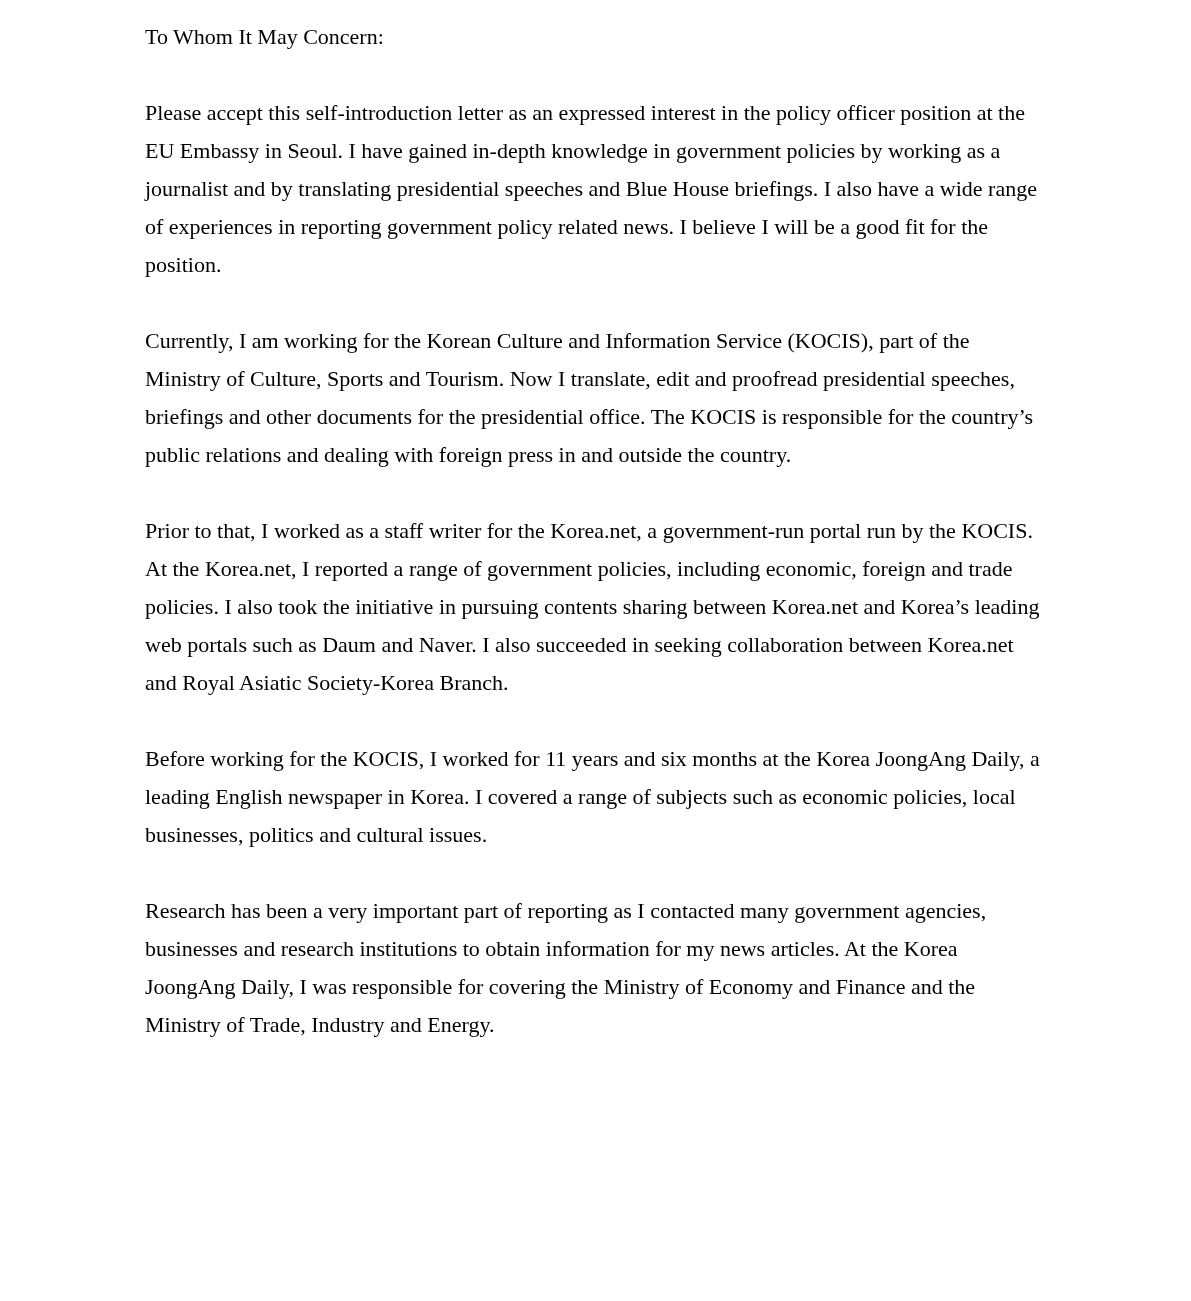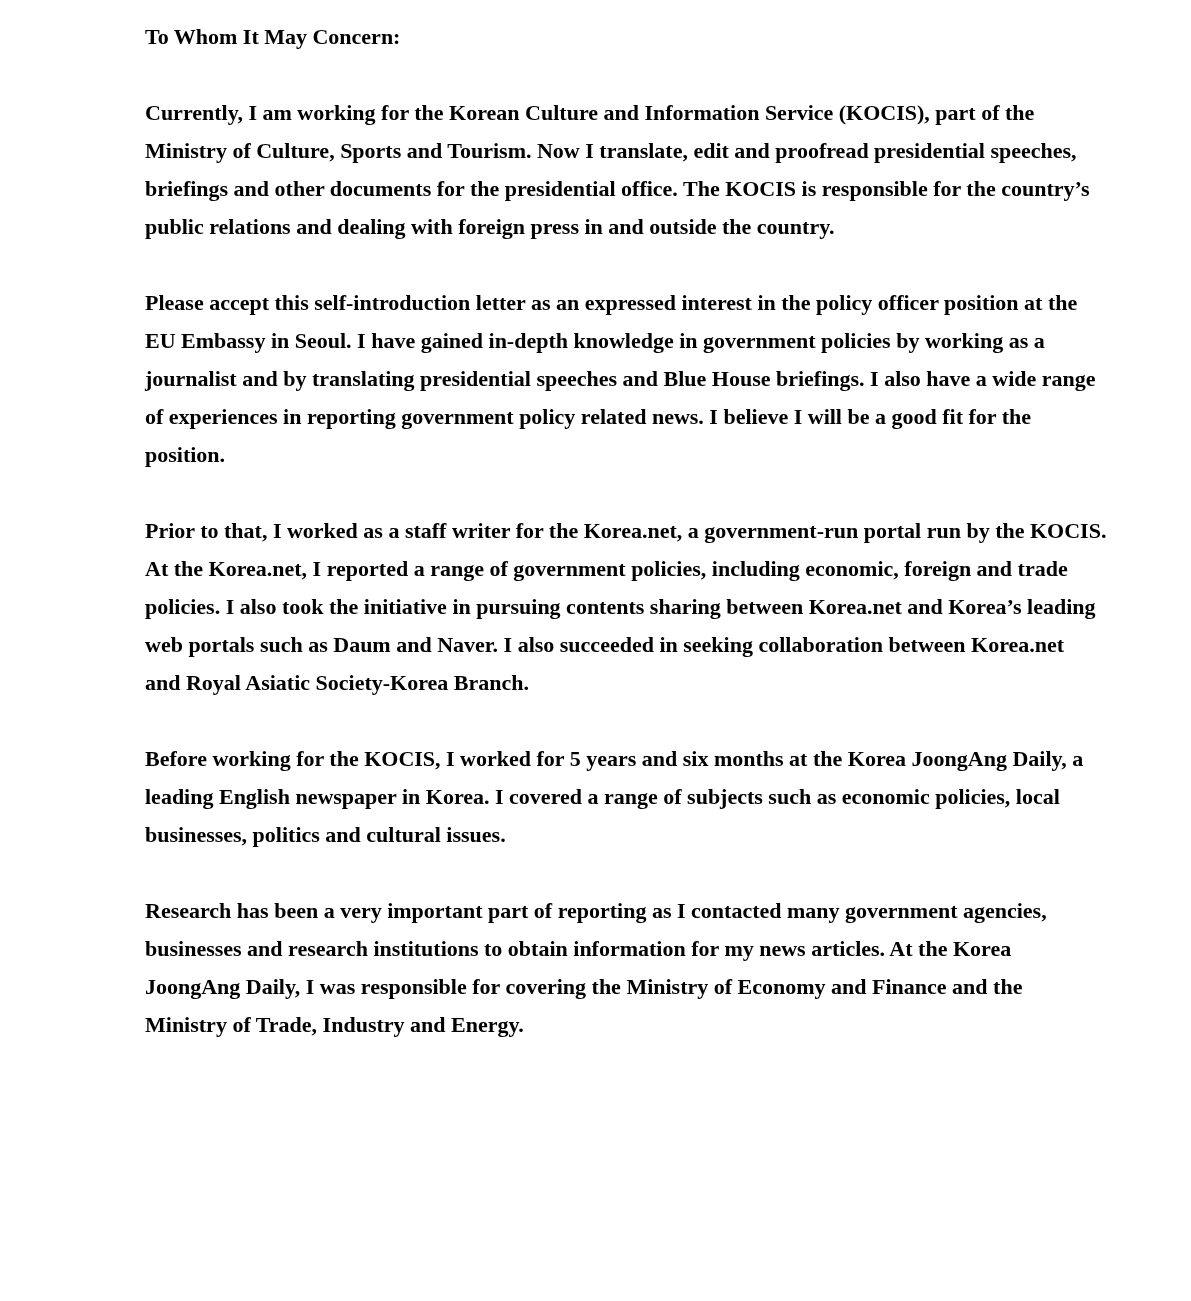--- a/index.html
+++ b/index.html
@@ -13,55 +13,54 @@
     overflow: hidden;
     font-family: "Liberation Serif", "DejaVu Serif", serif;
     color: #000000;
   }
   .page {
     box-sizing: border-box;
     width: 1191px;
     height: 1301px;
     background: #ffffff;
     padding: 18px 40px 0 145px;
-    font-weight: bold;
   }
   .letter-text {
     font-size: 22px;
     line-height: 38px;
     white-space: pre-line;       
     text-align: left;
     margin: 0 0 38px 0;          
     max-width: 1006px;
   }
 </style>
 </head>
 <body>
 
 <div class="page">
   <div class="letter-text">To Whom It May Concern:</div>
 
-  <p class="letter-text">Currently, I am working for the Korean Culture and Information Service (KOCIS), part of the
-Ministry of Culture, Sports and Tourism. Now I translate, edit and proofread presidential speeches,
-briefings and other documents for the presidential office. The KOCIS is responsible for the country’s
-public relations and dealing with foreign press in and outside the country.</p>
-
   <p class="letter-text">Please accept this self-introduction letter as an expressed interest in the policy officer position at the
 EU Embassy in Seoul. I have gained in-depth knowledge in government policies by working as a
 journalist and by translating presidential speeches and Blue House briefings. I also have a wide range
 of experiences in reporting government policy related news. I believe I will be a good fit for the
 position.</p>
+
+  <p class="letter-text">Currently, I am working for the Korean Culture and Information Service (KOCIS), part of the
+Ministry of Culture, Sports and Tourism. Now I translate, edit and proofread presidential speeches,
+briefings and other documents for the presidential office. The KOCIS is responsible for the country’s
+public relations and dealing with foreign press in and outside the country.</p>
 
   <p class="letter-text">Prior to that, I worked as a staff writer for the Korea.net, a government-run portal run by the KOCIS.
 At the Korea.net, I reported a range of government policies, including economic, foreign and trade
 policies. I also took the initiative in pursuing contents sharing between Korea.net and Korea’s leading
 web portals such as Daum and Naver. I also succeeded in seeking collaboration between Korea.net
 and Royal Asiatic Society-Korea Branch.</p>
 
-  <p class="letter-text">Before working for the KOCIS, I worked for 5 years and six months at the Korea JoongAng Daily, a
+  <p class="letter-text">Before working for the KOCIS, I worked for 11 years and six months at the Korea JoongAng Daily, a
 leading English newspaper in Korea. I covered a range of subjects such as economic policies, local
 businesses, politics and cultural issues.</p>
 
   <p class="letter-text">Research has been a very important part of reporting as I contacted many government agencies,
 businesses and research institutions to obtain information for my news articles. At the Korea
 JoongAng Daily, I was responsible for covering the Ministry of Economy and Finance and the
 Ministry of Trade, Industry and Energy.</p>
 
 </div>
 

